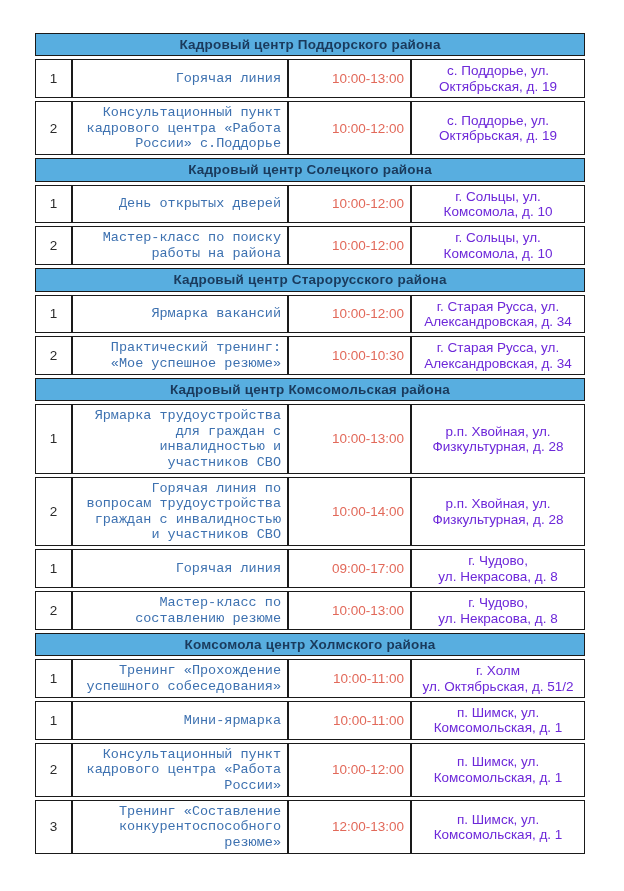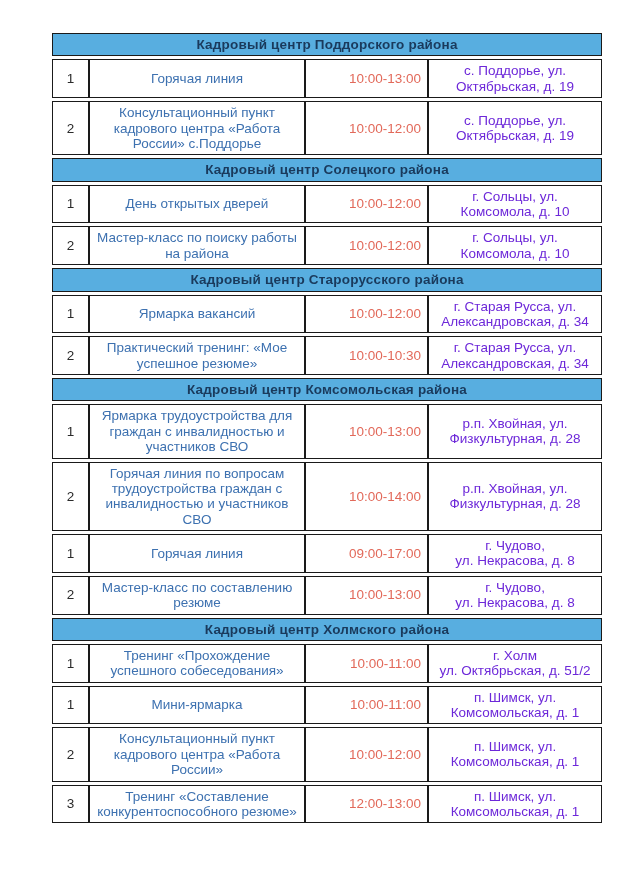--- a/index.html
+++ b/index.html
@@ -10,21 +10,21 @@
   body {
     width: 624px;
     height: 891px;
     font-family: "Liberation Sans", "DejaVu Sans", sans-serif;
     position: relative;
     overflow: hidden;
   }
   .doc {
     position: absolute;
     top: 30px;
-    left: 52px;
+    left: 35px;
     width: 550px;
   }
   table.events {
     width: 550px;
     table-layout: fixed;
     border-collapse: separate;
     border-spacing: 0 3px;
   }
   table.events td {
     border: 1px solid #1a1a1a;
@@ -42,23 +42,24 @@
     font-size: 14px;
     padding: 6px 4px;
     letter-spacing: 0.2px;
   }
   td.num-cell {
     text-align: center;
     color: #2b2b2b;
   }
   td.event-cell {
     color: #3d71b0;
-    text-align: center;
+    text-align: right;
     padding-left: 9px;
     padding-right: 8px;
+    font-family: Liberation Mono, monospace;
   }
   td.time-cell {
     color: #e2695a;
     text-align: right;
     white-space: nowrap;
   }
   td.addr-cell {
     color: #6d28d9;
     text-align: center;
     white-space: pre-line;
@@ -169,21 +170,21 @@
 
   <tr>
     <td class="num-cell">2</td>
     <td class="event-cell">Мастер-класс по составлению резюме</td>
     <td class="time-cell">10:00-13:00</td>
     <td class="addr-cell">г. Чудово,
 ул. Некрасова, д. 8</td>
   </tr>
 
   <tr>
-    <td class="section-header" colspan="4">Кадровый центр Холмского района</td>
+    <td class="section-header" colspan="4">Комсомола центр Холмского района</td>
   </tr>
 
   <tr>
     <td class="num-cell">1</td>
     <td class="event-cell">Тренинг «Прохождение успешного собеседования»</td>
     <td class="time-cell">10:00-11:00</td>
     <td class="addr-cell">г. Холм
 ул. Октябрьская, д. 51/2</td>
   </tr>
 

